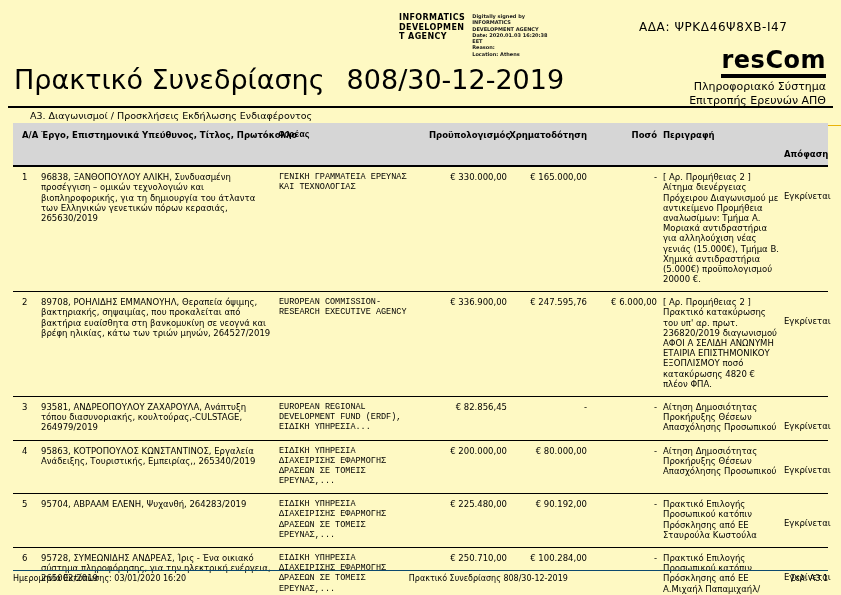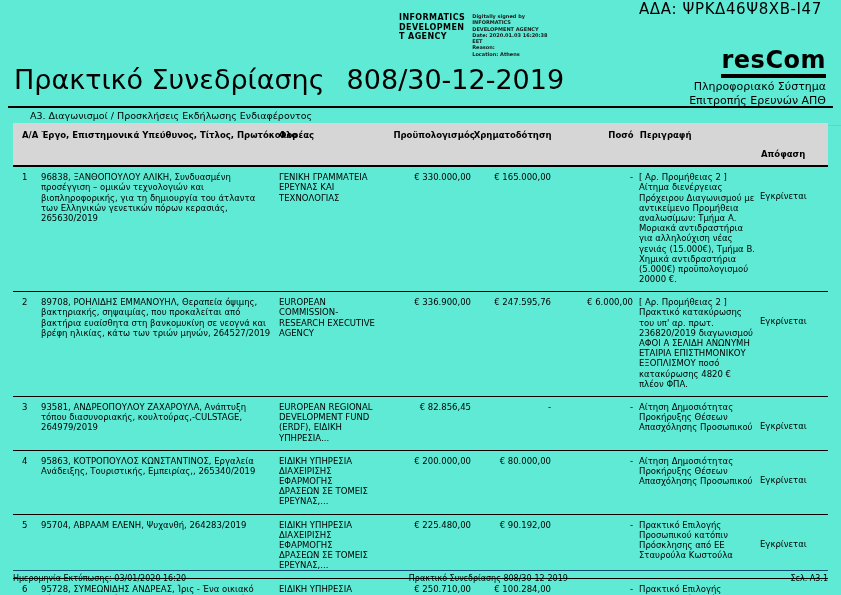--- a/index.html
+++ b/index.html
@@ -1,47 +1,47 @@
 <!DOCTYPE html>
 <html lang="el"><head>
 <meta charset="utf-8">
 <style>
   html,body { margin:0; padding:0; background:#ffffff; }
   .page {
-    position:relative; width:841px; height:595px; background:#5eead4;
+    position:relative; width:841px; height:595px; background:#fef9c3;
     font-family:"DejaVu Sans", "Liberation Sans", sans-serif; color:#000;
     overflow:hidden;
   }
   
   .stamp { position:absolute; left:399px; top:13px; display:flex; gap:7px; }
   .stamp-main { font-size:8px; font-weight:bold; line-height:1.2; letter-spacing:.4px; }
   .stamp-sig { font-size:5px; font-weight:bold; line-height:1.25; color:#1a1a1a; }
-  .ada { position:absolute; left:639px; top:0; font-size:15px; letter-spacing:.6px; }
+  .ada { position:absolute; left:639px; top:20px; font-size:12px; letter-spacing:.6px; }
   .logo { position:absolute; right:15px; top:48px; text-align:right; }
   .logo-name { display:inline-block; font-size:24px; font-weight:bold; line-height:1;
                padding-bottom:2px; border-bottom:4px solid #000; letter-spacing:.5px; }
   .logo-sub { font-size:11px; line-height:1.25; margin-top:2px; }
   .doc-title { position:absolute; left:14px; top:64px; font-size:27px; white-space:nowrap; }
   .doc-title .num { margin-left:22px; }
   .title-rule { position:absolute; left:8px; top:106px; width:825px; border-top:2px solid #000; }
   .section { position:absolute; left:14px; top:110px; width:813px; font-size:9.5px;
              padding-bottom:4px; border-bottom:1px solid #eab308;margin-left:16px; }
   
   .tbl { position:absolute; left:13px; top:123px; width:815px; font-size:8.5px; line-height:1.2; }
   .thead { display:flex; background:#d6d6d6; font-weight:bold;
            padding:7px 0 6px; border-bottom:2px solid #000; align-items:flex-start;justify-content:space-between; }
   .thead > div { white-space:nowrap; }
   .trow { display:flex; padding:5px 0 7px; border-bottom:1px solid #000; align-items:flex-start; }
   .trow:last-child { border-bottom-width:2px; }
   .c-aa      { width:28px;  padding-left:9px;  box-sizing:border-box; flex:none; }
   .c-project { width:238px; padding-right:8px; box-sizing:border-box; flex:none; }
-  .c-agency  { width:114px; padding-right:18px; box-sizing:border-box; flex:none; }
+  .c-agency  { width:150px; padding-right:18px; box-sizing:border-box; flex:none;font-family:Liberation Mono, monospace; }
   .c-budget  { width:78px;  text-align:right;  flex:none; }
   .c-funding { width:80px;  text-align:right;  flex:none; }
-  .c-amount  { width:70px;  text-align:right;  flex:none;margin-left:12px; }
+  .c-amount  { width:70px;  text-align:right;  flex:none; }
   .c-desc    { width:122px; padding-left:6px; box-sizing:border-box; flex:none; }
   .c-decision{ width:72px;  padding-left:5px;  box-sizing:border-box; flex:none;margin-top:19px; }
   
   .footer { position:absolute; left:13px; top:570px; width:815px;
             border-top:1px solid #0c4a6e; padding-top:3px;
             display:flex; justify-content:space-between; font-size:8px; }
   .footer .mid { text-align:center; }
   .footer .right { text-align:right; }
 </style>
 </head>

